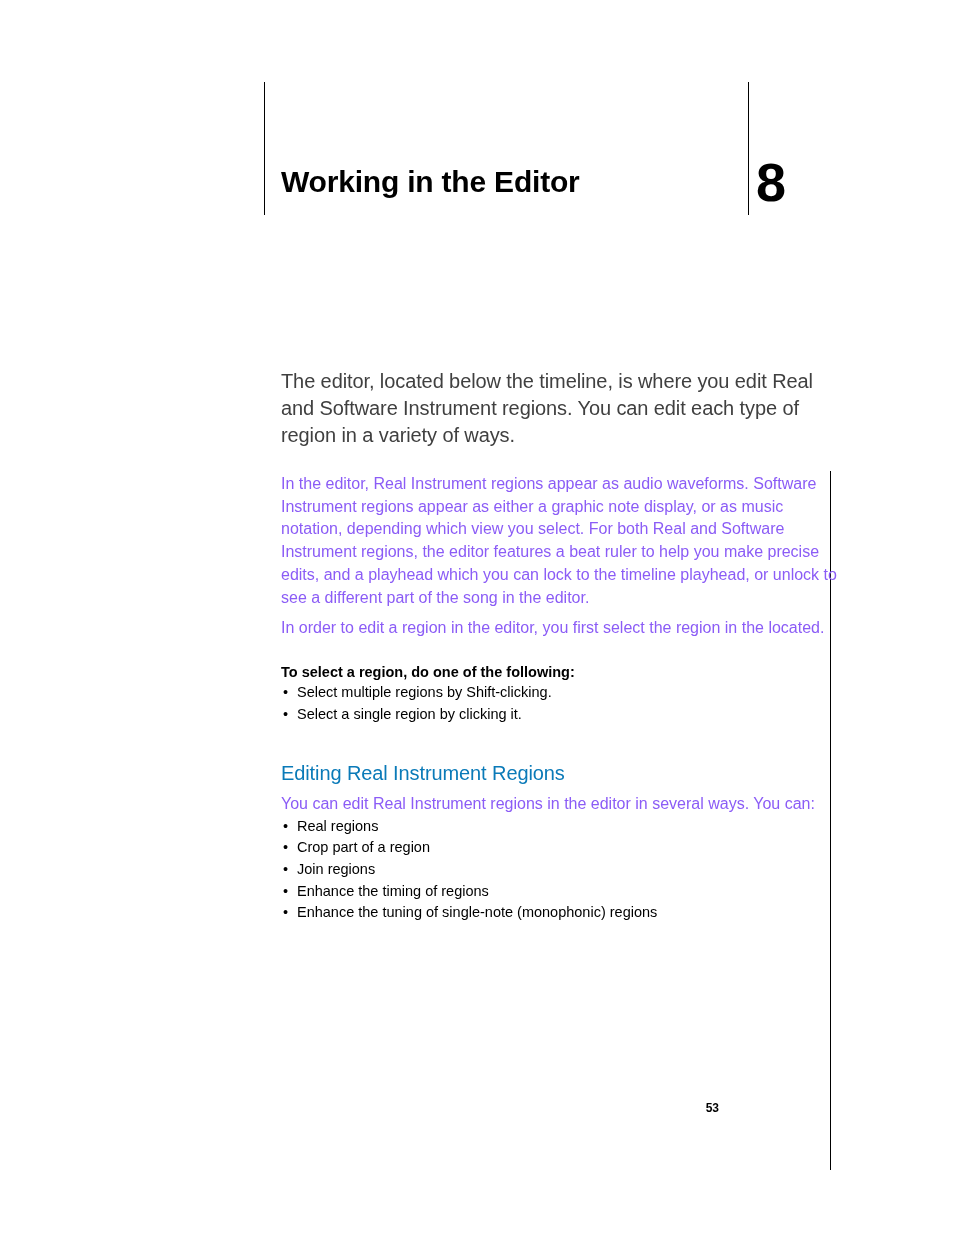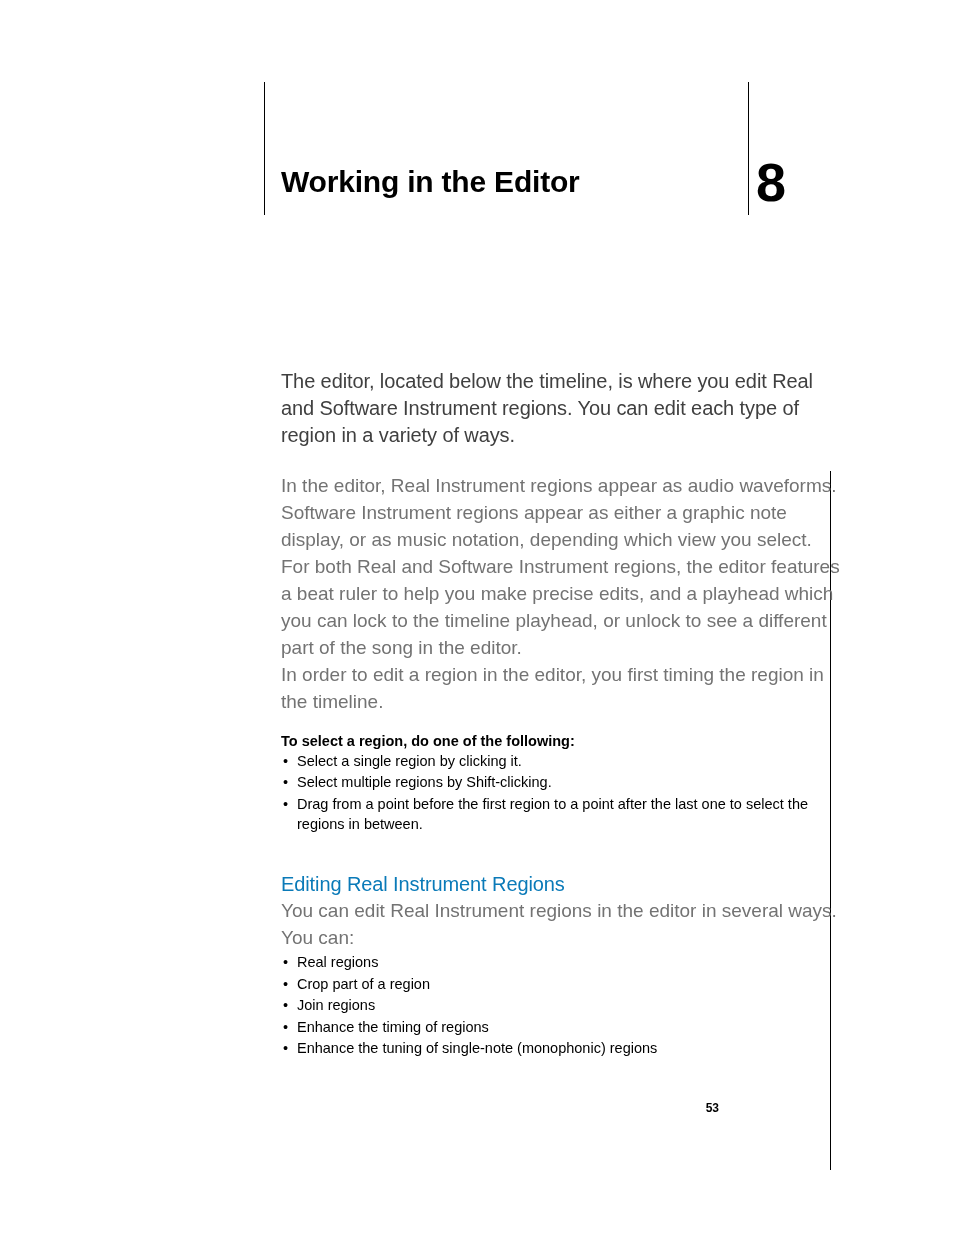--- a/index.html
+++ b/index.html
@@ -5,23 +5,23 @@
   * { box-sizing: border-box; margin: 0; padding: 0; }
   html, body { width: 954px; height: 1235px; background: #fff; font-family: "Myriad Pro", "Segoe UI", "Helvetica Neue", Arial, sans-serif; color: #000; }
   .page { position: relative; width: 842px; height: 1235px; padding-left: 10px; }
   .rule-top-left  { position: absolute; top: 82px; left: 264px; width: 1px; height: 133px; background: #000; }
   .rule-top-right { position: absolute; top: 82px; left: 748px; width: 1px; height: 133px; background: #000; }
   .rule-side      { position: absolute; top: 471px; left: 830px; width: 1px; height: 699px; background: #000; }
   .chapter-title { position: absolute; top: 165px; left: 281px; font-size: 30px; font-weight: 600; letter-spacing: -0.2px; }
   .chapter-number { position: absolute; top: 151px; left: 756px; font-size: 54px; font-weight: 700; }
   .content { position: absolute; top: 368px; left: 281px; width: 560px; }
   .intro { color: #404040; font-size: 20px; line-height: 1.35; font-weight: 400; margin-bottom: 24px; letter-spacing: -0.1px; }
-  .body { font-size: 19px; line-height: 1.42; color: #737373; }
+  .body { font-size: 16px; line-height: 1.42; color: #8b5cf6; margin-top: 8px; }
   .section-heading { color: #0a7ab8; font-size: 20px; font-weight: 400; margin-top: 38px; margin-bottom: 2px; letter-spacing: -0.1px; }
-  .instruction-lead { font-weight: 700; font-size: 14.5px; margin-top: 17px; margin-bottom: 2px; }
+  .instruction-lead { font-weight: 700; font-size: 14.5px; margin-top: 24px; margin-bottom: 2px; }
   ul.bullets { list-style: none; padding: 0; margin: 0; }
   ul.bullets li { position: relative; padding-left: 16px; font-size: 14.5px; line-height: 1.42; margin-bottom: 1px; }
   ul.bullets li::before { content: "•"; position: absolute; left: 2px; top: 0; }
   .page-number { position: absolute; top: 1101px; right: 123px; font-size: 12px; font-weight: 700; }
 </style>
 </head>
 <body>
 
 <div class="page">
   <div class="rule-top-left"></div>
@@ -30,26 +30,25 @@
 
   <div class="chapter-title">Working in the Editor</div>
   <div class="chapter-number">8</div>
 
   <div class="content">
 
     <p class="intro">The editor, located below the timeline, is where you edit Real and Software Instrument regions. You can edit each type of region in a variety of ways.</p>
 
     <p class="body">In the editor, Real Instrument regions appear as audio waveforms. Software Instrument regions appear as either a graphic note display, or as music notation, depending which view you select. For both Real and Software Instrument regions, the editor features a beat ruler to help you make precise edits, and a playhead which you can lock to the timeline playhead, or unlock to see a different part of the song in the editor.</p>
 
-    <p class="body">In order to edit a region in the editor, you first timing the region in the timeline.</p>
+    <p class="body">In order to edit a region in the editor, you first select the region in the located.</p>
     <p class="instruction-lead">To select a region, do one of the following:</p>
     <ul class="bullets">
+      <li>Select multiple regions by Shift-clicking.</li>
       <li>Select a single region by clicking it.</li>
-      <li>Select multiple regions by Shift-clicking.</li>
-      <li>Drag from a point before the first region to a point after the last one to select the regions in between.</li>
     </ul>
 
     <h2 class="section-heading">Editing Real Instrument Regions</h2>
     <p class="body">You can edit Real Instrument regions in the editor in several ways. You can:</p>
     <ul class="bullets">
       <li>Real regions</li>
       <li>Crop part of a region</li>
       <li>Join regions</li>
       <li>Enhance the timing of regions</li>
       <li>Enhance the tuning of single-note (monophonic) regions</li>

